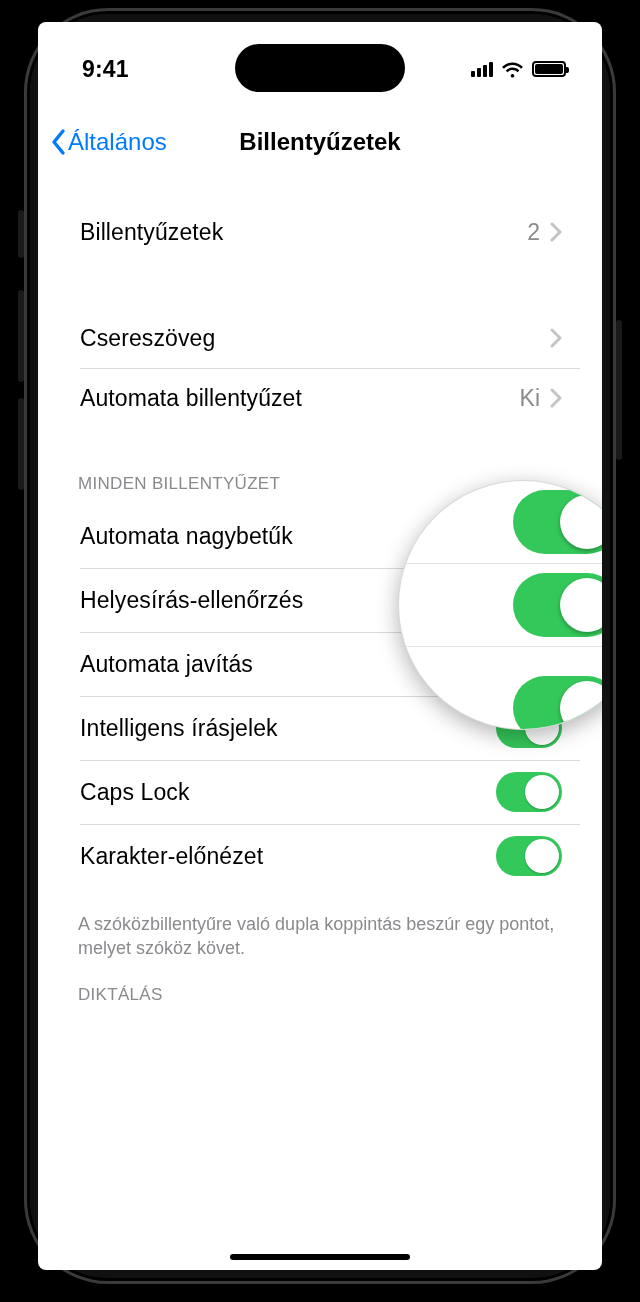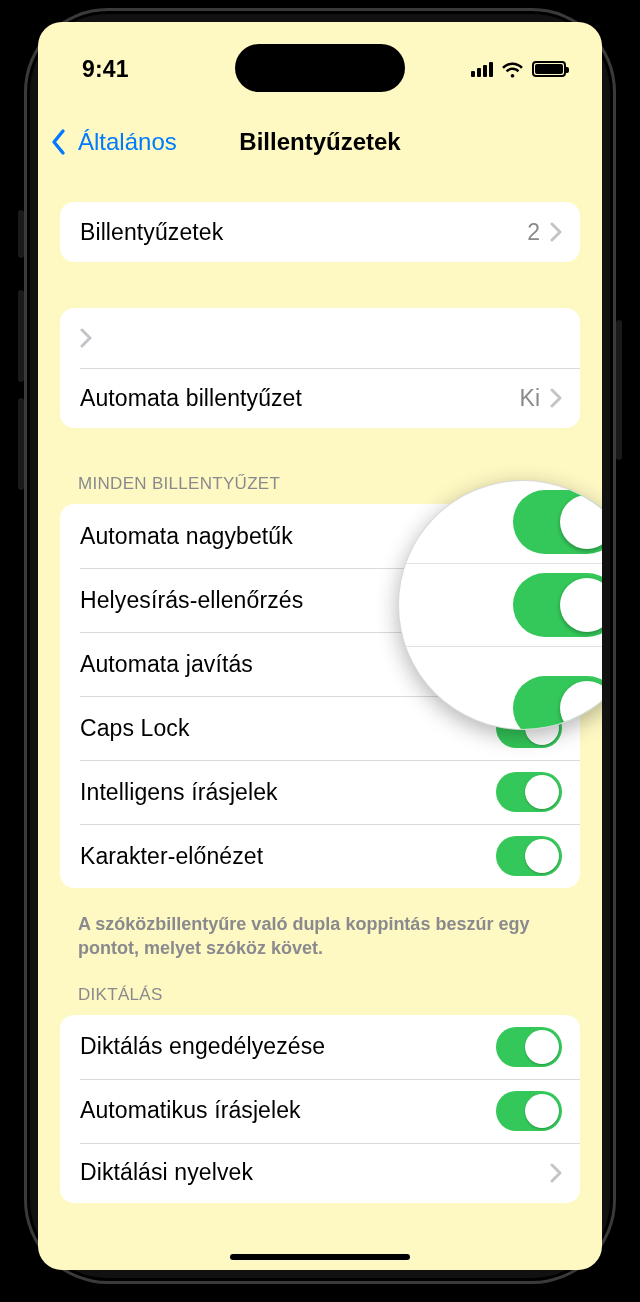--- a/index.html
+++ b/index.html
@@ -18,22 +18,22 @@
   }
   .side-btn { position: absolute; background:#1a1a1a; border-radius:3px; }
   .sb1 { left:18px; top:210px; width:6px; height:48px; }
   .sb2 { left:18px; top:290px; width:6px; height:92px; }
   .sb3 { left:18px; top:398px; width:6px; height:92px; }
   .sb4 { right:18px; top:320px; width:6px; height:140px; }
 
   .screen {
     position: relative;
     width: 100%; height: 100%;
-    background: #fef9c3;
-    border-radius: 24px;
+    background: #ffffff;
+    border-radius: 8px;
     overflow: hidden;
   }
 
   
   .island {
     position: absolute;
     top: 22px; left: 50%;
     transform: translateX(-50%);
     width: 170px; height: 48px;
     background: #000;
@@ -63,21 +63,21 @@
 
   
   .navbar {
     position: absolute;
     top: 88px; left:0; right:0;
     height: 64px;
     display:flex; align-items:center; justify-content:center;
   }
   .nav-back {
     position:absolute; left:12px; top:0; bottom:0;
-    display:flex; align-items:center; gap:10px;
+    display:flex; align-items:center; gap:0;
     color:#007aff; font-size:24px;
   }
   .nav-back .chev { width:18px; height:28px; }
   .nav-title { font-size:24px; font-weight:600; color:#000; }
 
   
   .content {
     position:absolute;
     top:160px; left:0; right:0; bottom:0;
     padding: 20px 22px 0;
@@ -94,21 +94,20 @@
   .group.tight { margin-bottom: 14px; text-align: center; }
   .section-header {
     font-size:17px; color:#8a8a8e; letter-spacing:0.3px;
     padding: 0 18px 10px;
     text-transform: uppercase;
   }
   .section-footer {
     font-size:18px; color:#8a8a8e;
     padding: 10px 18px 24px;
     line-height:1.35;
-    font-weight:bold;
   }
 
   .row {
     display:flex; align-items:center; justify-content:space-between;
     min-height:60px;
     padding: 12px 18px 12px 20px;
     position:relative;
   }
   .row + .row::before {
     content:""; position:absolute; left:20px; right:0; top:0;
@@ -226,20 +225,21 @@
               <div class="row-value">2</div>
               <svg class="chevron" viewBox="0 0 12 20">
                   <path d="M2 2 L10 10 L2 18"></path>
                 </svg>
             </div>
           </div>
         </div>
 
         <div class="group">
           <div class="row">
+            <div class="row-label">Csereszöveg</div>
             <div class="row-right">
               <svg class="chevron" viewBox="0 0 12 20">
                   <path d="M2 2 L10 10 L2 18"></path>
                 </svg>
             </div>
           </div>
           <div class="row">
             <div class="row-label">Automata billentyűzet</div>
             <div class="row-right">
               <div class="row-value">Ki</div>
@@ -264,63 +264,41 @@
                 <div class="knob"></div>
               </div>
           </div>
           <div class="row">
             <div class="row-label">Automata javítás</div>
             <div class="toggle">
                 <div class="knob"></div>
               </div>
           </div>
           <div class="row">
+            <div class="row-label">Intelligens írásjelek</div>
+            <div class="toggle">
+                <div class="knob"></div>
+              </div>
+          </div>
+          <div class="row">
             <div class="row-label">Caps Lock</div>
             <div class="toggle">
                 <div class="knob"></div>
               </div>
           </div>
           <div class="row">
-            <div class="row-label">Intelligens írásjelek</div>
-            <div class="toggle">
-                <div class="knob"></div>
-              </div>
-          </div>
-          <div class="row">
             <div class="row-label">Karakter-előnézet</div>
             <div class="toggle">
                 <div class="knob"></div>
               </div>
           </div>
         </div>
         <div class="section-footer">A szóközbillentyűre való dupla koppintás beszúr egy pontot, melyet szóköz követ.</div>
 
         <div class="section-header">DIKTÁLÁS</div>
-        <div class="group tight">
-          <div class="row">
-            <div class="row-label">Diktálás engedélyezése</div>
-            <div class="toggle">
-                <div class="knob"></div>
-              </div>
-          </div>
-          <div class="row">
-            <div class="row-label">Automatikus írásjelek</div>
-            <div class="toggle">
-                <div class="knob"></div>
-              </div>
-          </div>
-          <div class="row">
-            <div class="row-label">Diktálási nyelvek</div>
-            <div class="row-right">
-              <svg class="chevron" viewBox="0 0 12 20">
-                  <path d="M2 2 L10 10 L2 18"></path>
-                </svg>
-            </div>
-          </div>
-        </div>
 
       </div>
 
       <div class="home-ind"></div>
 
       <div class="magnifier">
         <div class="magnifier-inner">
           <div class="mag-row">
             <div class="mag-toggle">
                 <div class="knob"></div>

